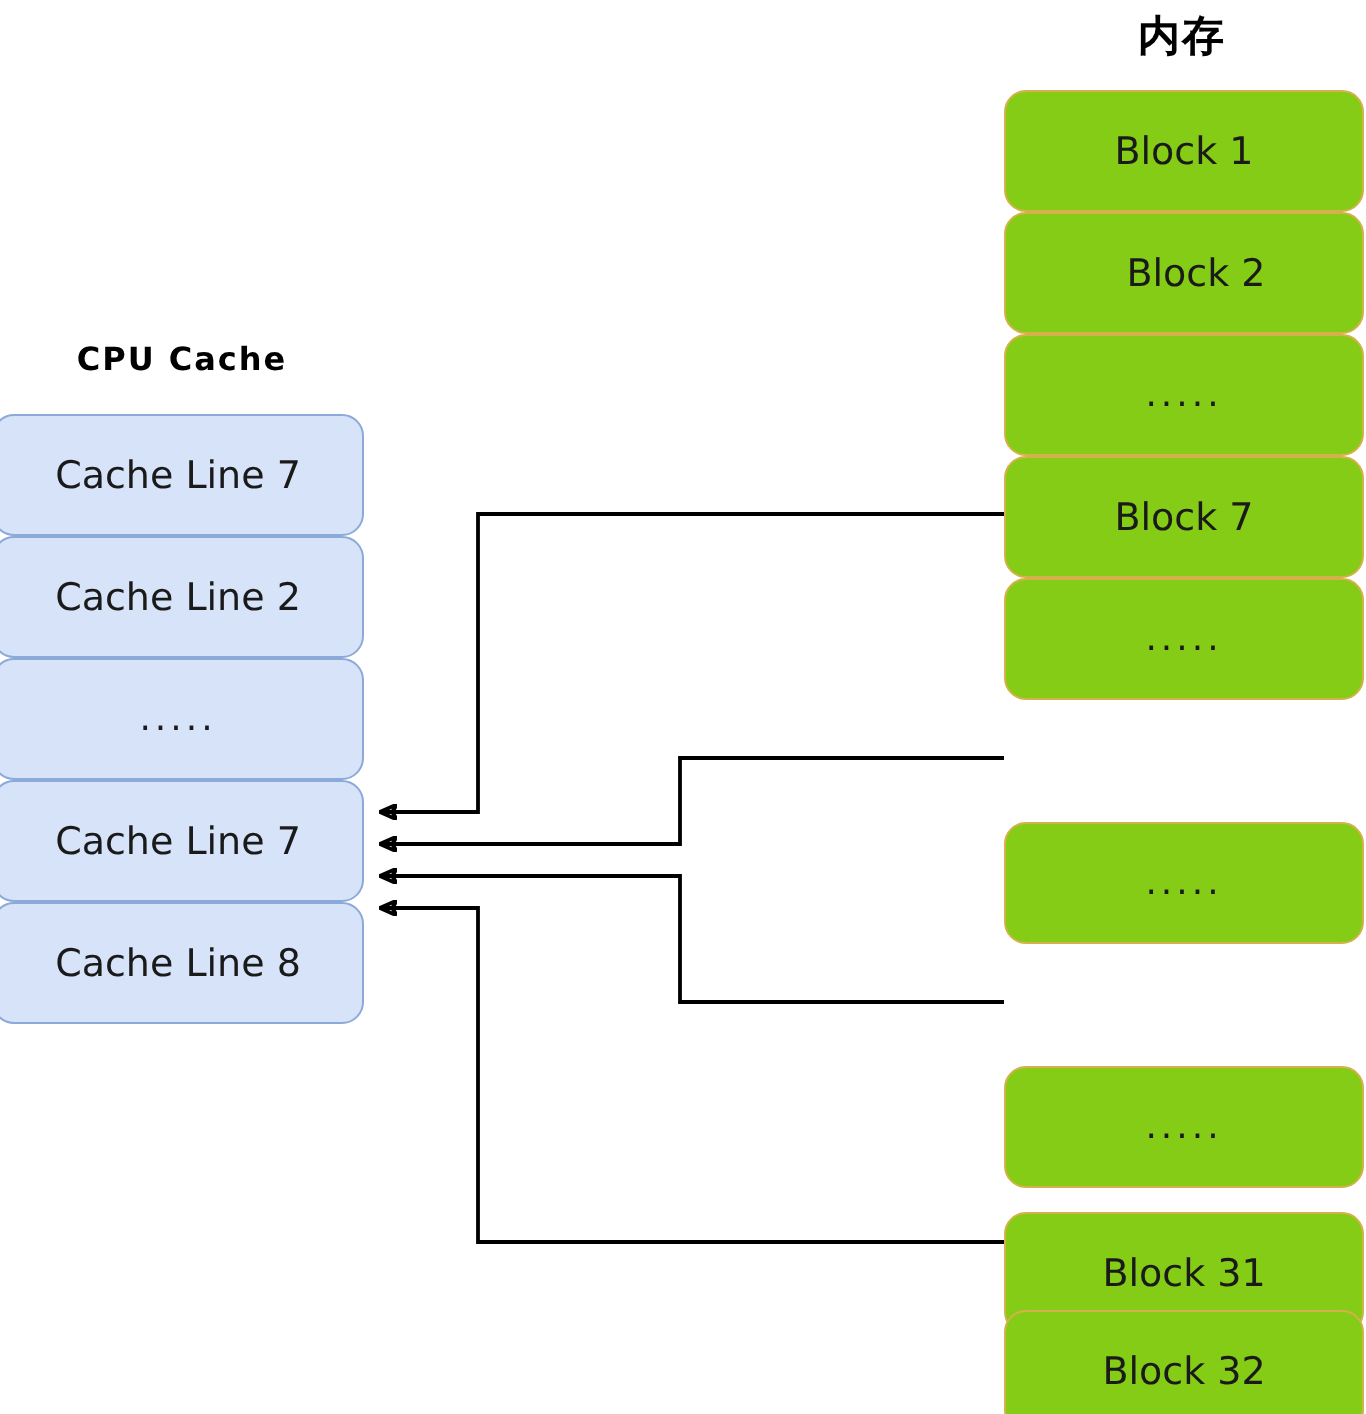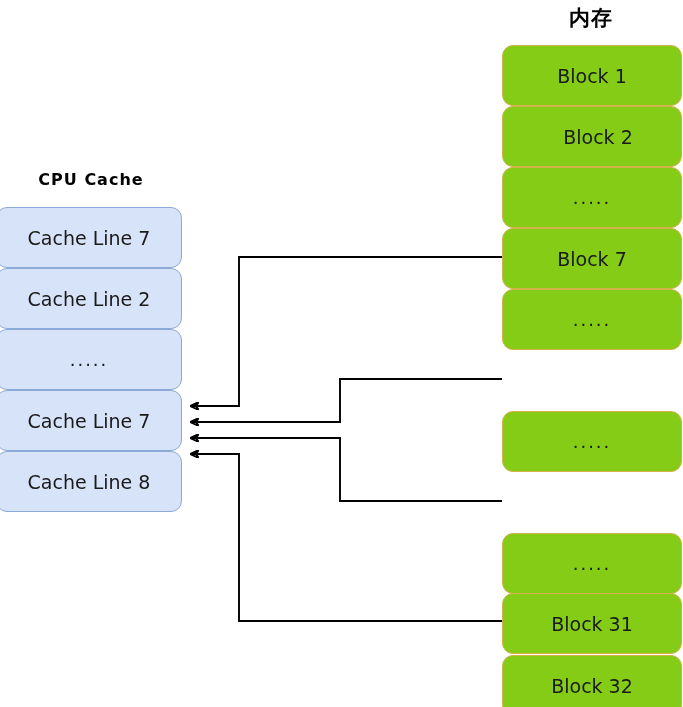--- a/index.html
+++ b/index.html
@@ -125,21 +125,21 @@
   </div>
   <div class="cell mem-cell" style="top:289px;">
     <span class="ellipsis">.....</span>
   </div>
   <div class="cell mem-cell" style="top:411px;">
     <span class="ellipsis">.....</span>
   </div>
   <div class="cell mem-cell" style="top:533px;">
     <span class="ellipsis">.....</span>
   </div>
-  <div class="cell mem-cell" style="top:593px;">
+  <div class="cell mem-cell" style="top:606px;">
     <span>Block 31</span>
   </div>
   <div class="cell mem-cell" style="top:655px;">
     <span>Block 32</span>
   </div>
 
   <svg id="connectors" viewBox="0 0 683 707">
     <defs>
       <marker id="arrowhead" markerWidth="9" markerHeight="8" refX="8.5" refY="4" orient="auto" markerUnits="userSpaceOnUse">
         <path d="M 8.5 4 L 0 0.2 L 2.4 4 L 0 7.8 Z" fill="#000000" stroke="none"></path>

